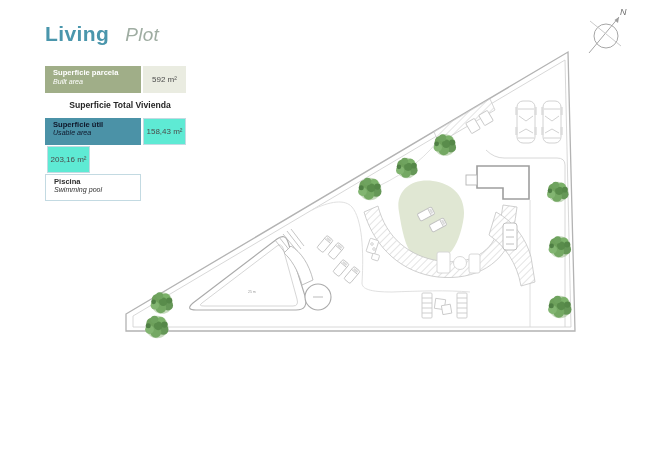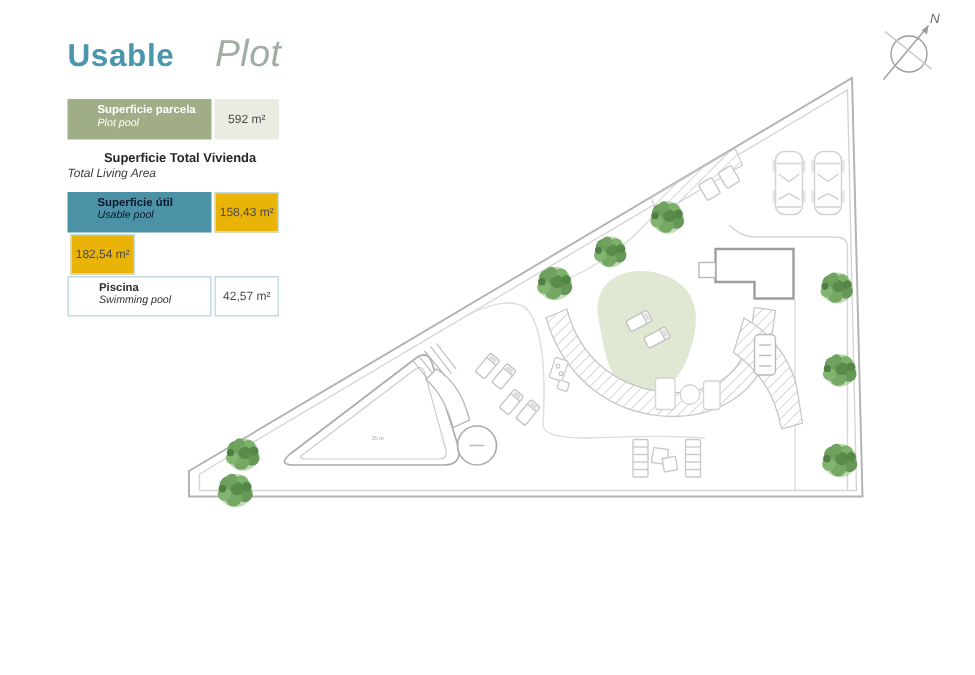--- a/index.html
+++ b/index.html
@@ -4,33 +4,33 @@
 <style>
   html,body{margin:0;padding:0;background:#fff;}
   .page{
     position:relative;width:650px;height:450px;background:#ffffff;overflow:hidden;
     font-family:"Liberation Sans", sans-serif;
   }
   .plan-svg{position:absolute;left:0;top:0;width:650px;height:450px;}
   
   .title{position:absolute;left:45px;top:22px;white-space:nowrap;}
   .title .es{font-size:21px;font-weight:600;color:#4a96ac;letter-spacing:.4px;}
-  .title .en{font-size:25px;font-style:italic;color:#9fada2;margin-left:27px;letter-spacing:.3px;}
+  .title .en{font-size:19px;font-style:italic;color:#9fada2;margin-left:16px;letter-spacing:.3px;}
   
   .legend{position:absolute;left:45px;top:66px;width:150px;}
   .lrow{display:flex;margin-bottom:1px;}
-  .lab{width:96px;height:27px;box-sizing:border-box;padding:3px 4px 0 20px;line-height:1.15;}
+  .lab{width:96px;height:27px;box-sizing:border-box;padding:3px 4px 0 8px;line-height:1.15;}
   .val{width:43px;height:27px;box-sizing:border-box;margin-left:2px;display:flex;align-items:center;justify-content:center;
        font-size:8px;color:#4c4c4c;}
   .lab .l1{display:block;font-size:7.6px;font-weight:bold;}
   .lab .l2{display:block;font-size:7.1px;font-style:italic;}
   .green .lab{background:#a0ae88;color:#ffffff;}
   .green .val{background:#eaece1;}
   .teal .lab{background:#4b92a7;color:#0f172a;}
-  .teal .val{background:#eab308;border:1px solid #c3dae2;}
+  .teal .val{background:#5eead4;border:1px solid #c3dae2;}
   .white .lab{background:#ffffff;border:1px solid #c3dae2;color:#303030;}
   .white .val{background:#ffffff;border:1px solid #c3dae2;}
   .section{margin:7px 0 7px 0;line-height:1.25;}
   .section .s1{display:block;font-size:8.6px;font-weight:bold;color:#262626;text-align:center;}
   .section .s2{display:block;font-size:8px;font-style:italic;color:#3d3d3d;}
 </style>
 </head>
 <body>
 
 <div class="page">
@@ -184,52 +184,50 @@
     <g>
       <circle cx="606" cy="36" r="12" fill="none" stroke="#9c9c9c" stroke-width="0.9"></circle>
       <line x1="589" y1="53" x2="619" y2="17" stroke="#9c9c9c" stroke-width="0.9"></line>
       <polygon points="619,17 614.5,20 618,23" fill="#9c9c9c"></polygon>
       <line x1="590" y1="21" x2="621" y2="46" stroke="#c4c4c4" stroke-width="0.9"></line>
       <text x="620" y="15" font-size="9" font-style="italic" fill="#6b6b6b">N</text>
     </g>
   </svg>
 
   <div class="title">
-    <span class="es">Usable</span><span class="en">Plot</span>
+    <span class="es">Living</span><span class="en">Plot</span>
   </div>
 
   <div class="legend">
 
     <div class="lrow green">
       <div class="lab">
         <span class="l1">Superficie parcela</span>
-        <span class="l2">Plot pool</span>
+        <span class="l2">Built area</span>
       </div>
       <div class="val">592 m²</div>
     </div>
 
     <div class="section">
       <span class="s1">Superficie Total Vivienda</span>
-      <span class="s2">Total Living Area</span>
     </div>
 
     <div class="lrow teal">
       <div class="lab">
         <span class="l1">Superficie útil</span>
-        <span class="l2">Usable pool</span>
+        <span class="l2">Usable area</span>
       </div>
       <div class="val">158,43 m²</div>
     </div>
 
     <div class="lrow teal">
-      <div class="val">182,54 m²</div>
+      <div class="val">203,16 m²</div>
     </div>
 
     <div class="lrow white">
       <div class="lab">
         <span class="l1">Piscina</span>
         <span class="l2">Swimming pool</span>
       </div>
-      <div class="val">42,57 m²</div>
     </div>
 
   </div>
 </div>
 
 </body></html>

